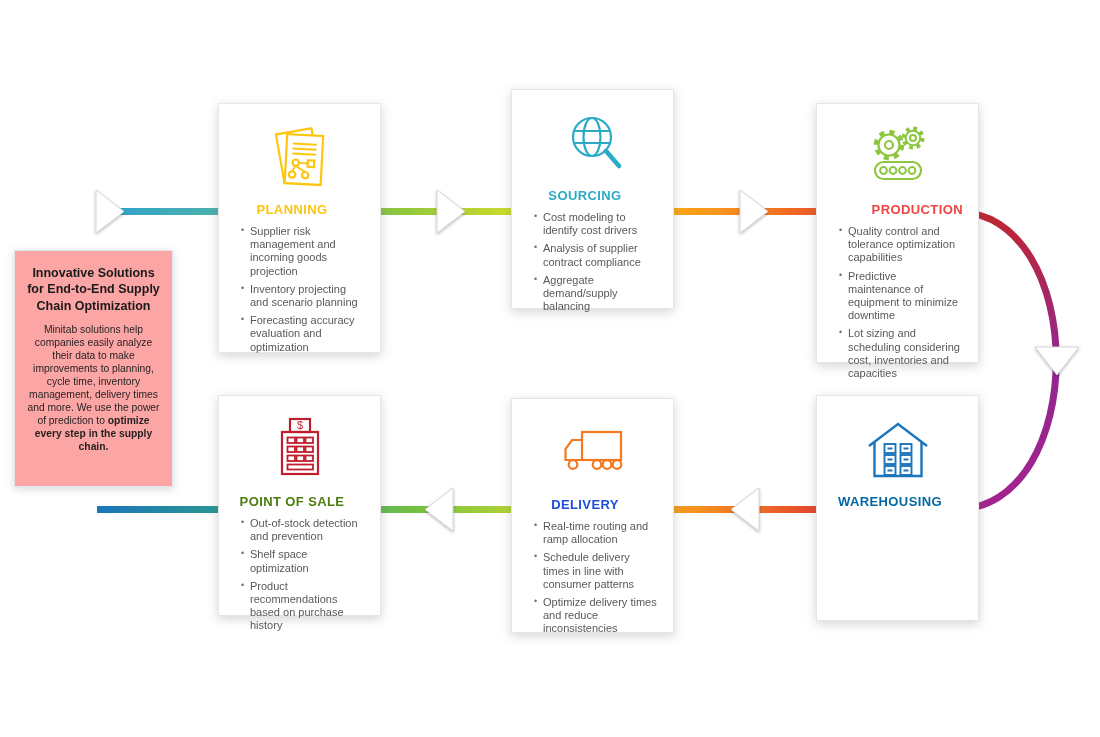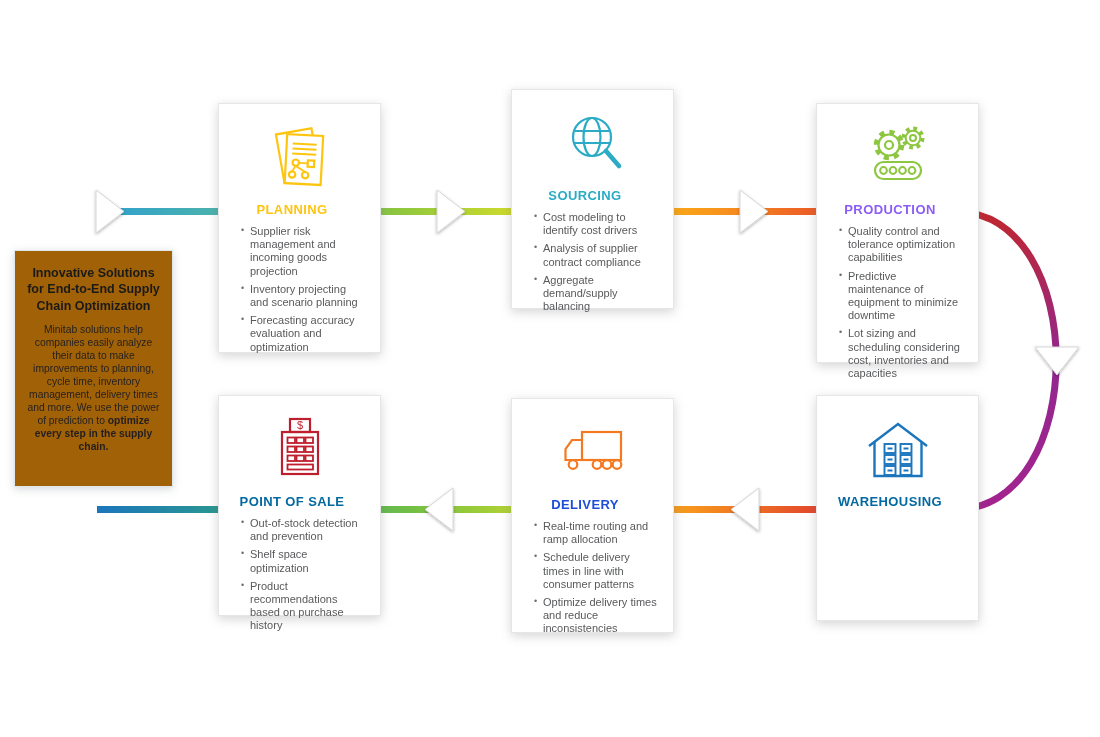--- a/index.html
+++ b/index.html
@@ -10,21 +10,21 @@
     font-family:"Liberation Sans", sans-serif;
     overflow:hidden;
   }
   
   .flow-svg{position:absolute;left:0;top:0;z-index:0;}
   .arrow-svg{position:absolute;left:0;top:0;z-index:3;pointer-events:none;}
 
   
   .intro{
     position:absolute;left:14px;top:250px;width:159px;height:237px;
-    background:#a16207;border:1px solid #dfe6ec;
+    background:#fca5a5;border:1px solid #dfe6ec;
     box-shadow:0 2px 8px rgba(90,100,110,.25);
     box-sizing:border-box;padding:14px 9px 10px 9px;
     text-align:center;z-index:2;
   }
   .intro h2{
     margin:0 0 9px 0;font-size:12.5px;line-height:1.3;color:#1a1a1a;font-weight:bold;
   }
   .intro p{
     margin:0;font-size:10.3px;line-height:1.27;color:#231f20;
   }
@@ -57,22 +57,22 @@
 
   .pos-planning   {left:218px;top:103px;height:250px;}
   .pos-sourcing   {left:511px;top:89px;height:220px;}
   .pos-production {left:816px;top:103px;height:260px;}
   .pos-pointofsale{left:218px;top:395px;height:221px;}
   .pos-delivery   {left:511px;top:398px;height:235px;}
   .pos-warehousing{left:816px;top:395px;height:226px;}
 
   .c-planning   {color:#fec50f;}
   .c-sourcing   {color:#2babc6;}
-  .c-production {color:#8b5cf6;}
-  .c-pointofsale{color:#0369a1;}
+  .c-production {color:#ef4444;text-align:right;}
+  .c-pointofsale{color:#4d7c0f;}
   .c-delivery   {color:#1d4ed8;}
   .c-warehousing{color:#0369a1;}
 </style>
 </head>
 <body>
 
 <div class="canvas">
 
   <svg class="flow-svg" width="1100" height="737">
     <defs>

